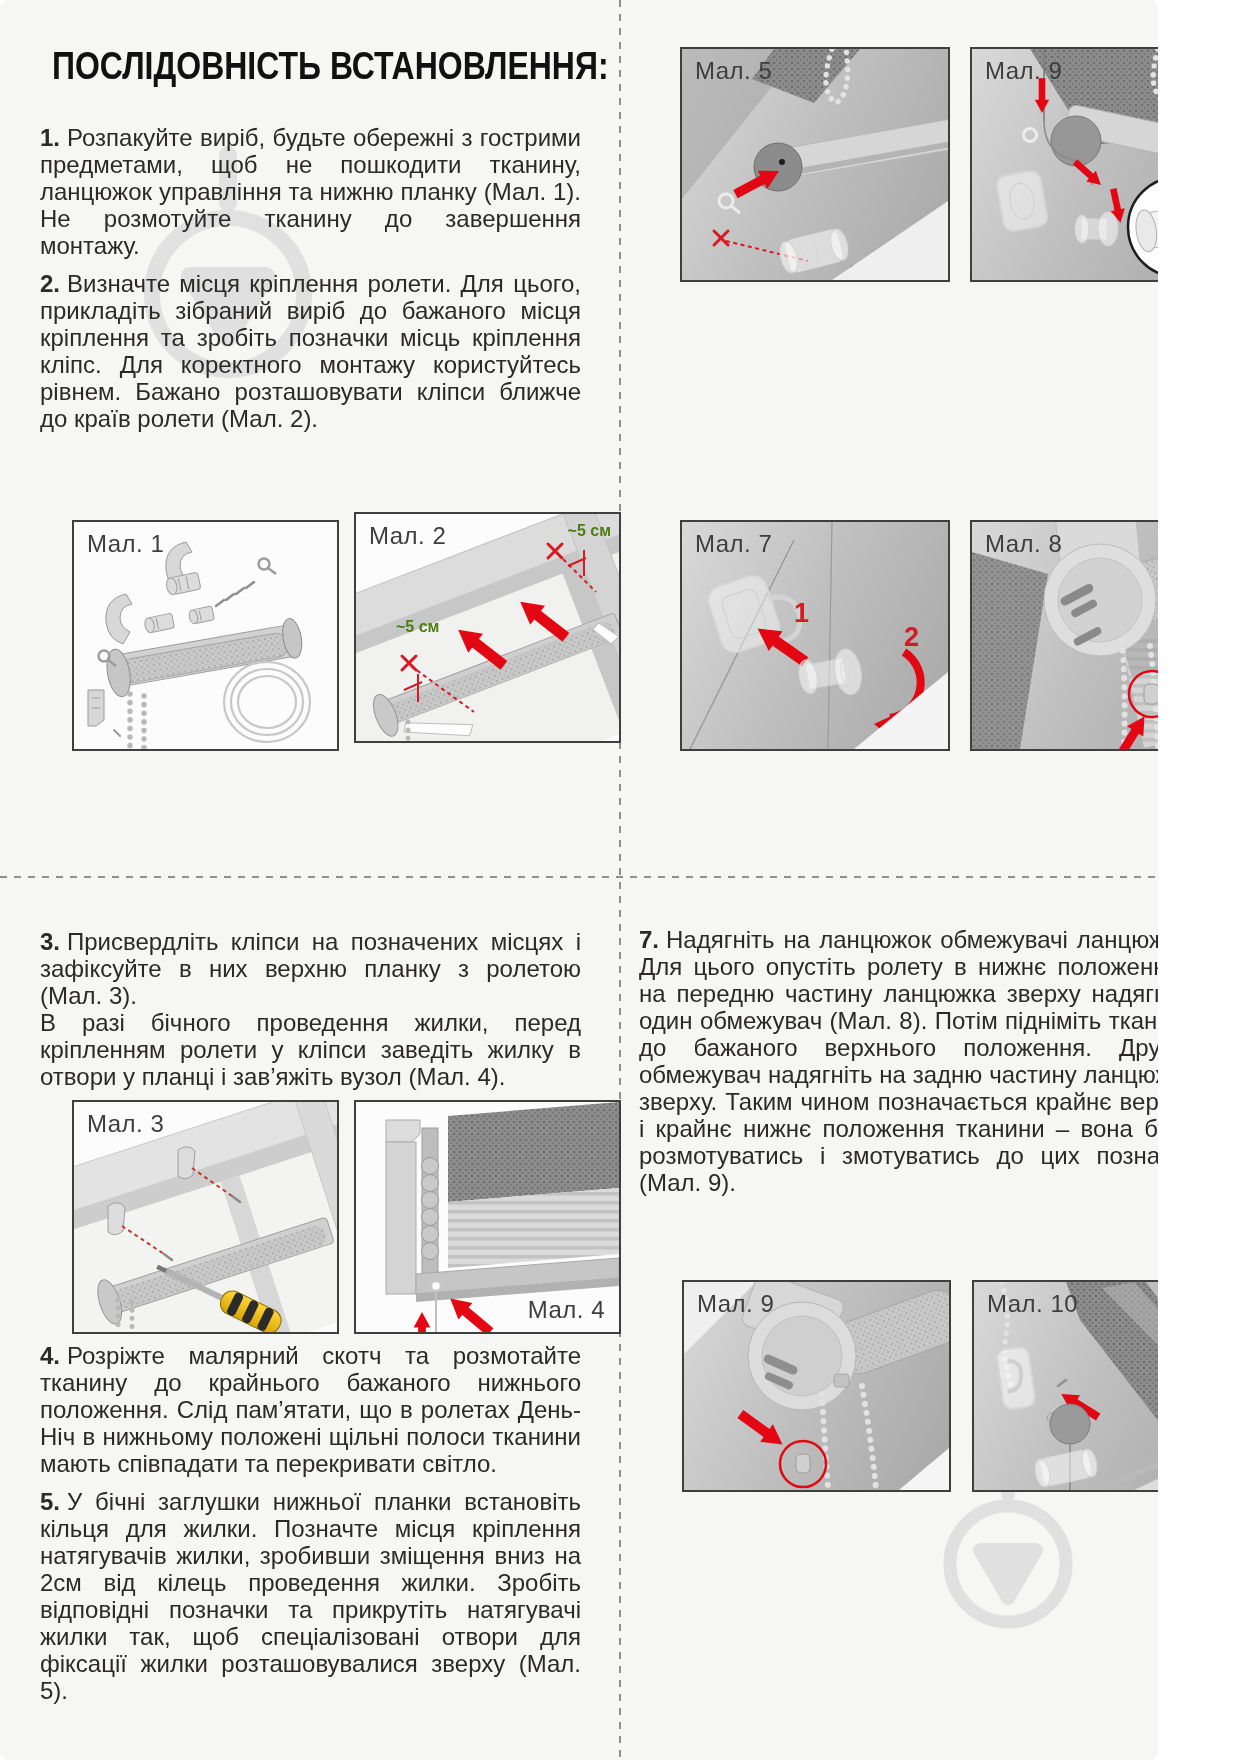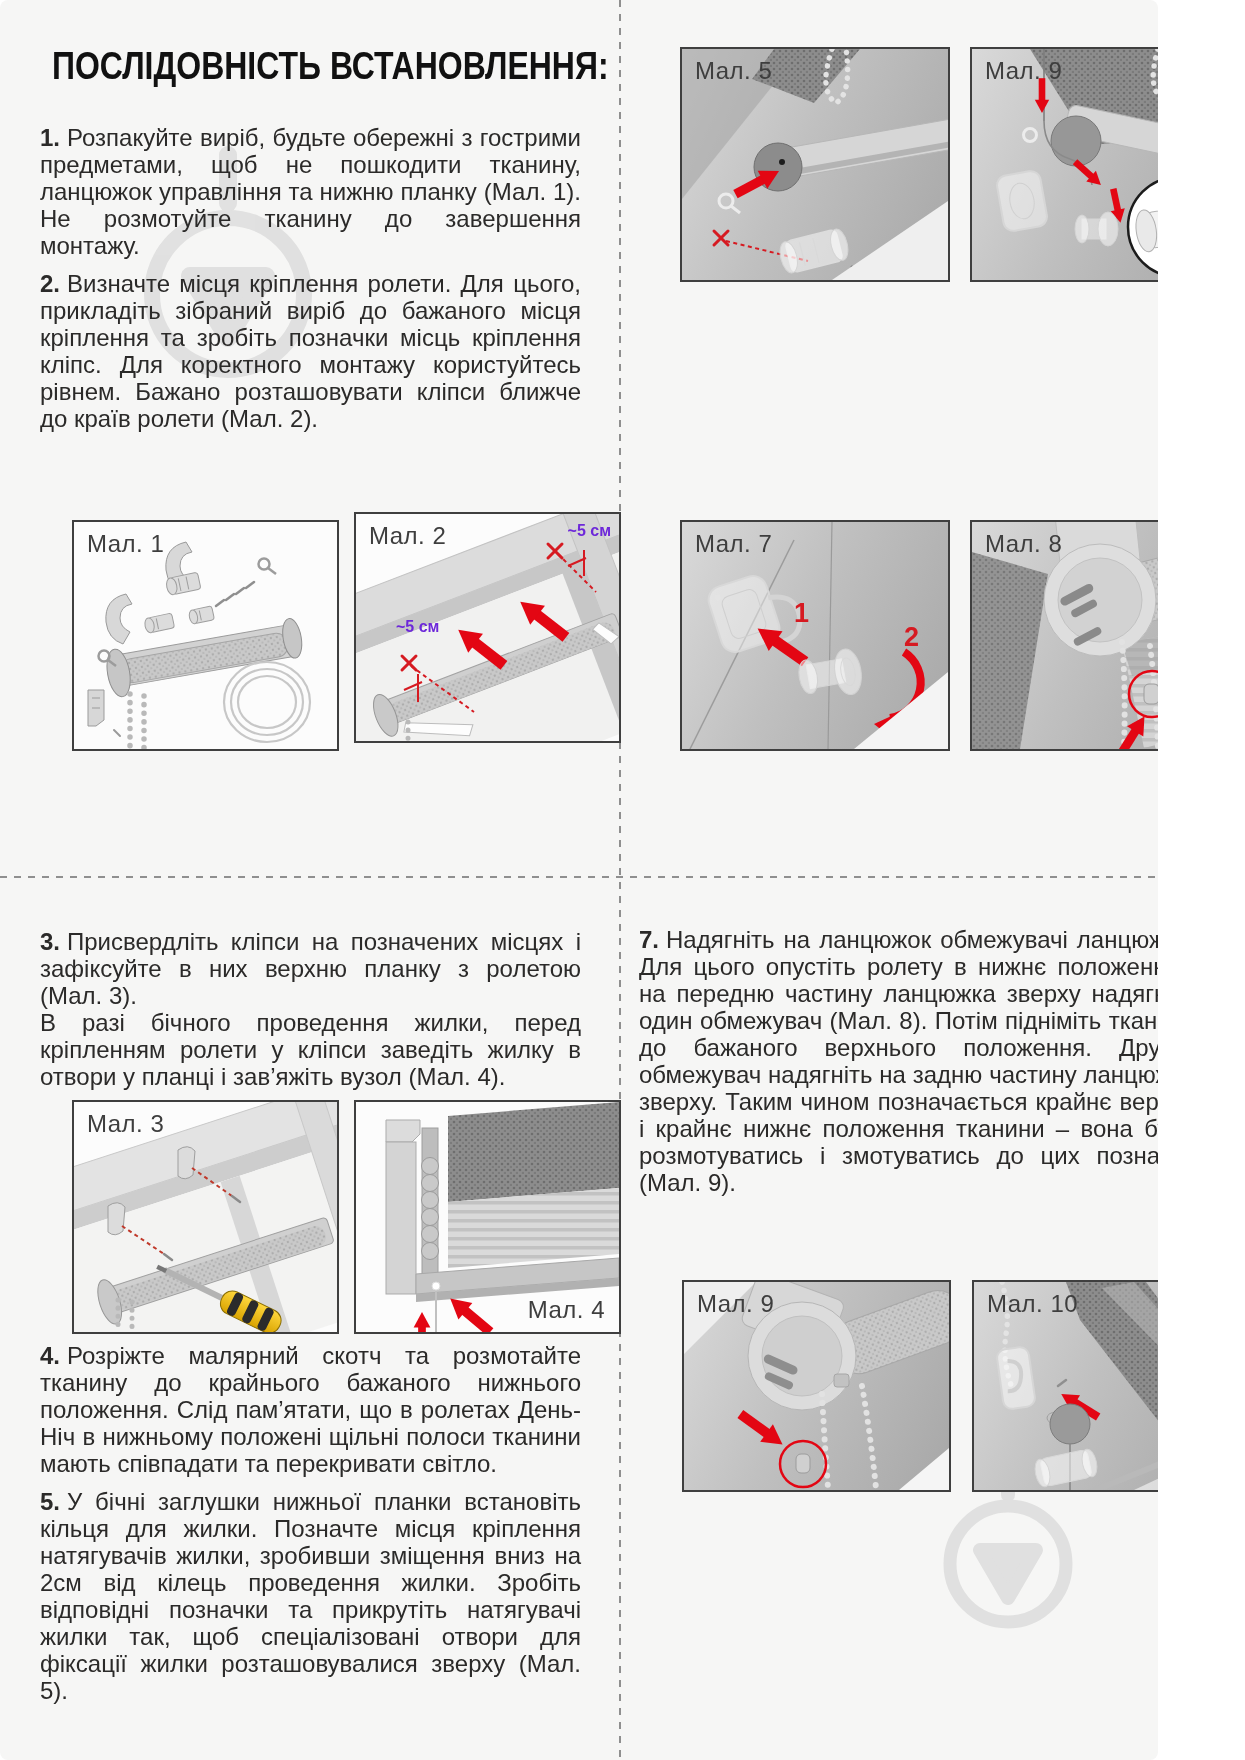--- a/index.html
+++ b/index.html
@@ -22,21 +22,21 @@
   .hdash{left:0;top:876px;width:1245px;height:2px;z-index:1;
     background:repeating-linear-gradient(90deg,#8f8f8f 0 7px,transparent 7px 14px);}
   .vdash{left:619px;top:0;width:2px;height:1760px;z-index:1;
     background:repeating-linear-gradient(180deg,#8f8f8f 0 7px,transparent 7px 14px);}
   
   .fig{border:2px solid #3f3f3f;overflow:hidden;z-index:2;background:#fcfcfc;margin-left:32px;}
   .fig.photo{background:linear-gradient(115deg,#d9d9d9 0%,#c0c0c0 45%,#a7a7a7 100%);}
   .fig svg{position:absolute;left:0;top:0;}
   .figlab{position:absolute;top:8px;left:13px;font-size:24px;color:#3e3e3e;z-index:3;letter-spacing:.5px;}
   .figlab.br{top:auto;left:auto;right:14px;bottom:8px;}
-  .ann{position:absolute;z-index:3;color:#6d28d9;font-weight:bold;}
+  .ann{position:absolute;z-index:3;color:#4d7c0f;font-weight:bold;}
   .ann.cm{font-size:16px;}
   .ann.big{font-size:27px;color:#d61a21;}
   
   .wm{z-index:0;opacity:.55;}
   
   #pgline{left:1202px;top:1704px;width:2px;height:56px;background:#b3b3b3;z-index:2;}
   #pgnum{left:1212px;top:1696px;font-size:22px;color:#3a3a3a;z-index:2;}
 </style>
 </head>
 <body>

